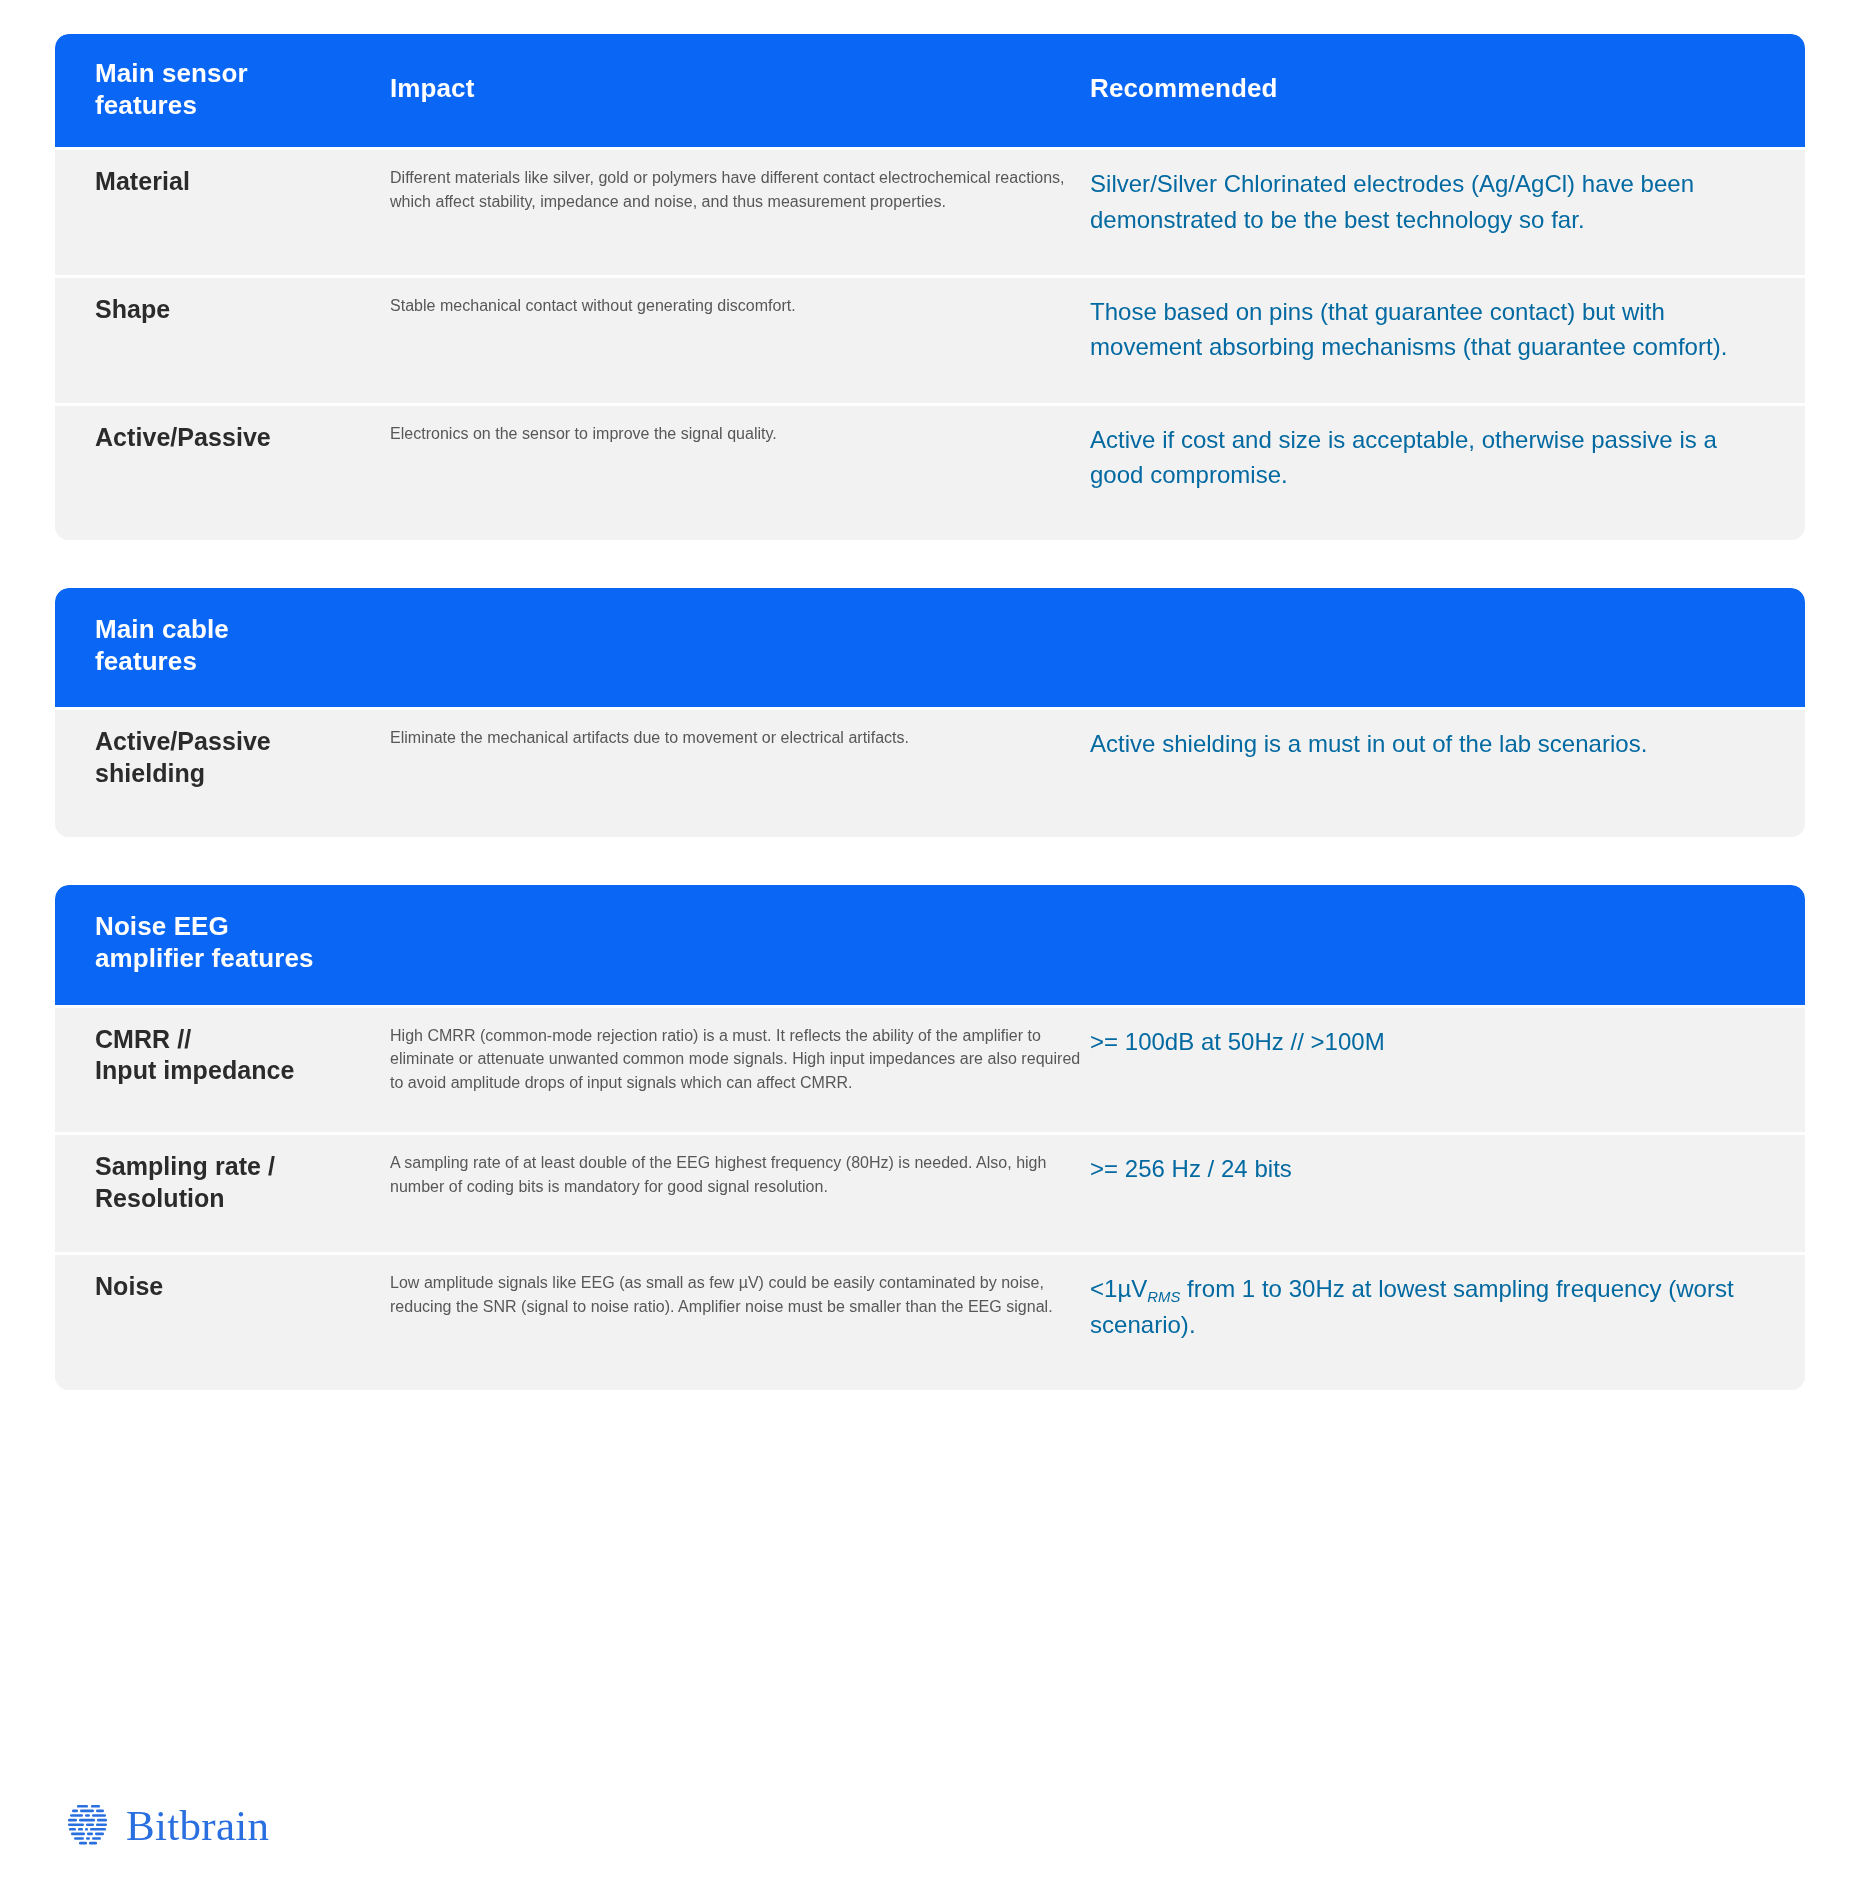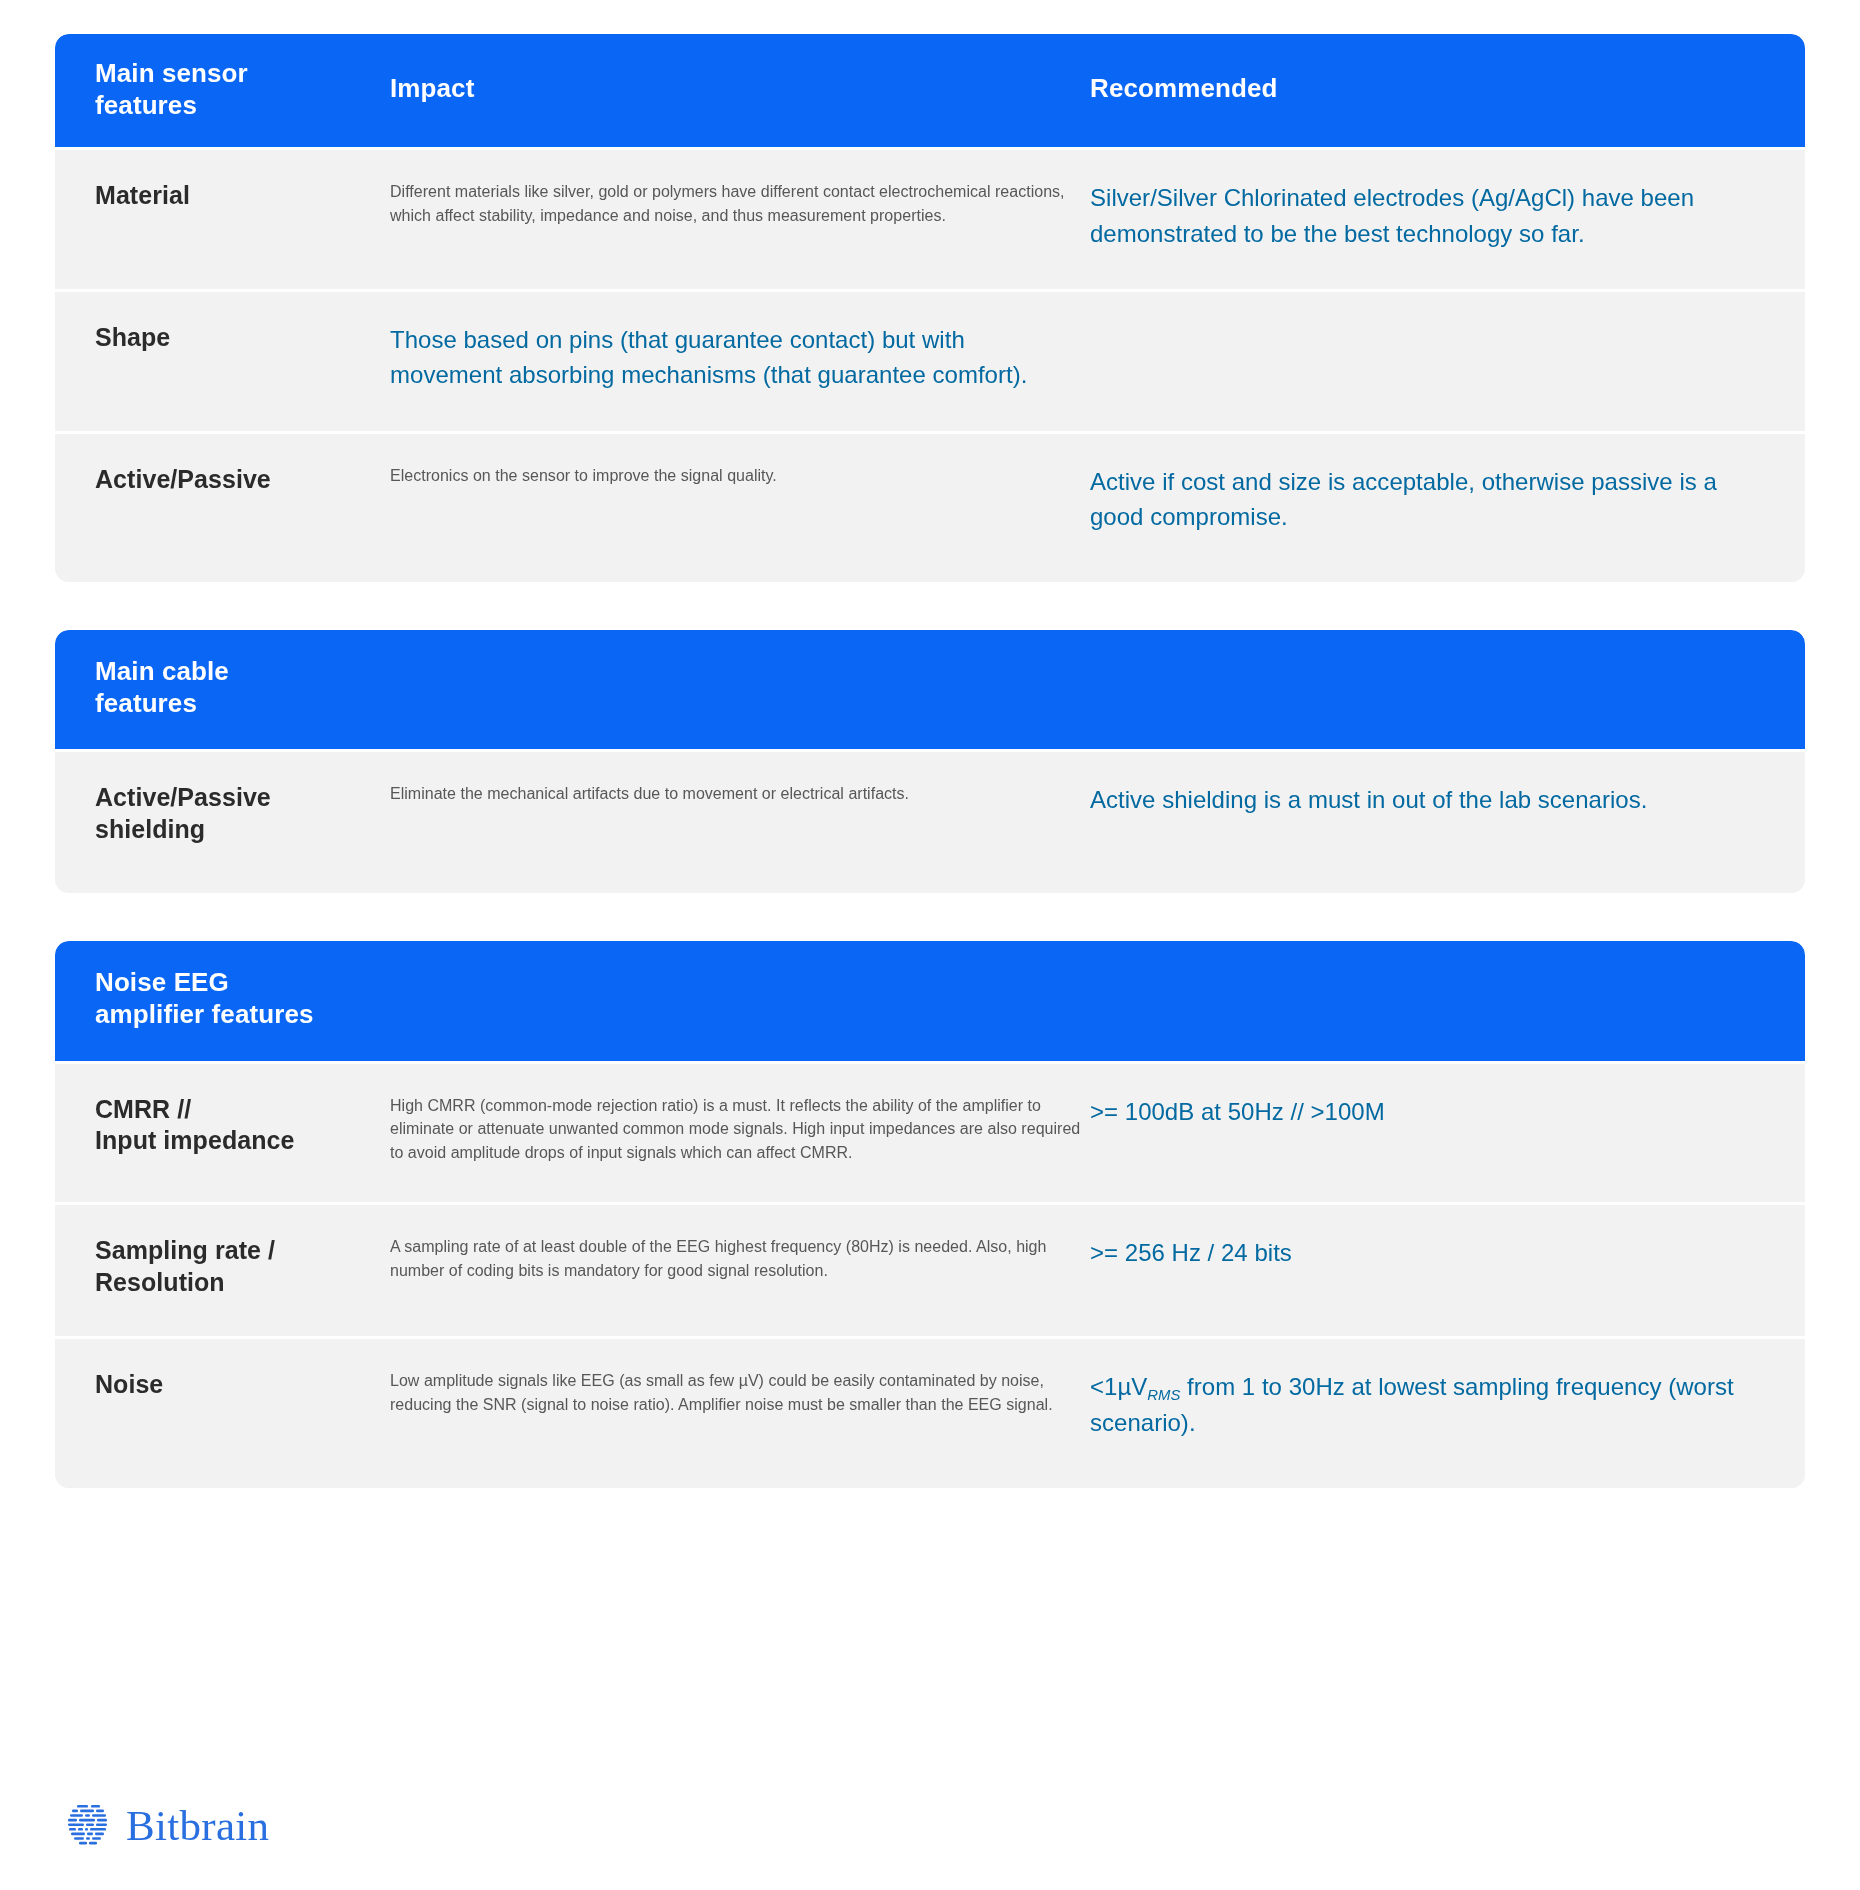--- a/index.html
+++ b/index.html
@@ -61,21 +61,21 @@
     line-height: 1.22;
     letter-spacing: 0.1px;
     padding-top: 15px;
   }
 
   .row {
     display: flex;
     align-items: flex-start;
     background: #f2f2f2;
     border-top: 3px solid #ffffff;
-    padding: 30px 0 38px 0;
+    padding: 16px 0 38px 0;
     min-height: 96px;
     box-sizing: border-box;
   }
   .row:first-of-type { border-top: none; padding-top: 34px; }
   .block .row:last-child { padding-bottom: 48px; }
 
   .feature {
     font-size: 25px;
     font-weight: bold;
     color: #2b2b2b;
@@ -148,20 +148,23 @@
         <div class="desc">Different materials like silver, gold or polymers have different contact electrochemical reactions, which affect stability, impedance and noise, and thus measurement properties.</div>
       </div>
       <div class="col-3">
         <div class="rec">Silver/Silver Chlorinated electrodes (Ag/AgCl) have been demonstrated to be the best technology so far.</div>
       </div>
     </div>
 
     <div class="row">
       <div class="col-1">
         <div class="feature">Shape</div>
+      </div>
+      <div class="col-2">
+        <div class="desc">Stable mechanical contact without generating discomfort.</div>
       </div>
       <div class="col-3">
         <div class="rec">Those based on pins (that guarantee contact) but with movement absorbing mechanisms (that guarantee comfort).</div>
       </div>
     </div>
 
     <div class="row">
       <div class="col-1">
         <div class="feature">Active/Passive</div>
       </div>

